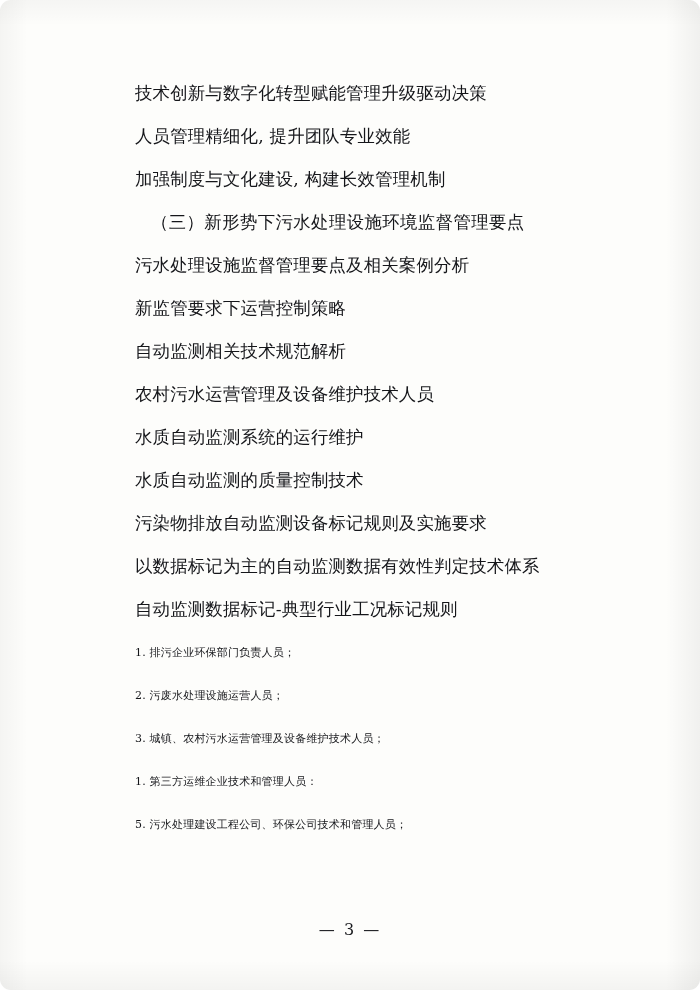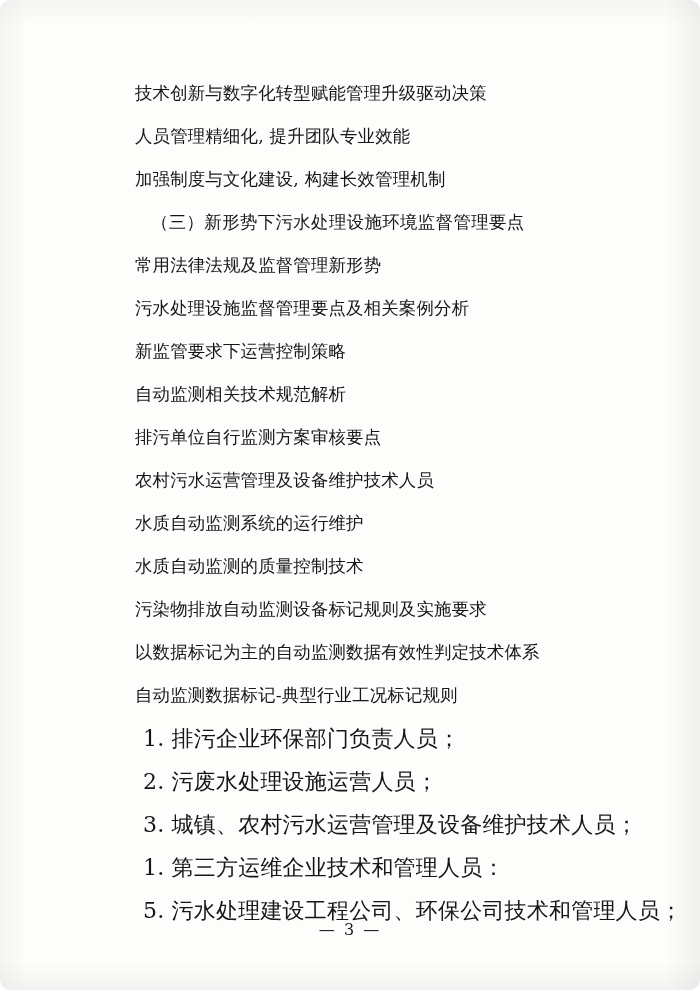--- a/index.html
+++ b/index.html
@@ -46,22 +46,21 @@
   }
   .line.heading {
     font-family: "DejaVu Sans", "Liberation Sans", sans-serif;
     font-weight: 400;
     letter-spacing: 0.4px;
   }
   .line.indent1 {
     padding-left: 16px;
   }
   .line.small {
-    font-size: 22px;
-    margin-left: 8px;
+    font-size: 11px;
   }
   .footer {
     position: absolute;
     left: 0;
     top: 920px;
     width: 700px;
     text-align: center;
     font-family: "DejaVu Serif", "Liberation Serif", serif;
     font-size: 16px;
     color: #17181c;
@@ -70,25 +69,23 @@
 </style>
 </head>
 <body>
 
 <div class="page">
   <div class="page-inner">
     <div class="line body">技术创新与数字化转型赋能管理升级驱动决策</div>
     <div class="line body">人员管理精细化, 提升团队专业效能</div>
     <div class="line body">加强制度与文化建设, 构建长效管理机制</div>
     <div class="line heading indent1">（三）新形势下污水处理设施环境监督管理要点</div>
-    <div class="line body">常用法律法规及监督管理新形势</div>
     <div class="line body">污水处理设施监督管理要点及相关案例分析</div>
     <div class="line body">新监管要求下运营控制策略</div>
     <div class="line body">自动监测相关技术规范解析</div>
-    <div class="line body">排污单位自行监测方案审核要点</div>
     <div class="line body">农村污水运营管理及设备维护技术人员</div>
     <div class="line body">水质自动监测系统的运行维护</div>
     <div class="line body">水质自动监测的质量控制技术</div>
     <div class="line body">污染物排放自动监测设备标记规则及实施要求</div>
     <div class="line body">以数据标记为主的自动监测数据有效性判定技术体系</div>
     <div class="line body">自动监测数据标记-典型行业工况标记规则</div>
     <div class="line body small">1. 排污企业环保部门负责人员；</div>
     <div class="line body small">2. 污废水处理设施运营人员；</div>
     <div class="line body small">3. 城镇、农村污水运营管理及设备维护技术人员；</div>
     <div class="line body small">1. 第三方运维企业技术和管理人员：</div>

